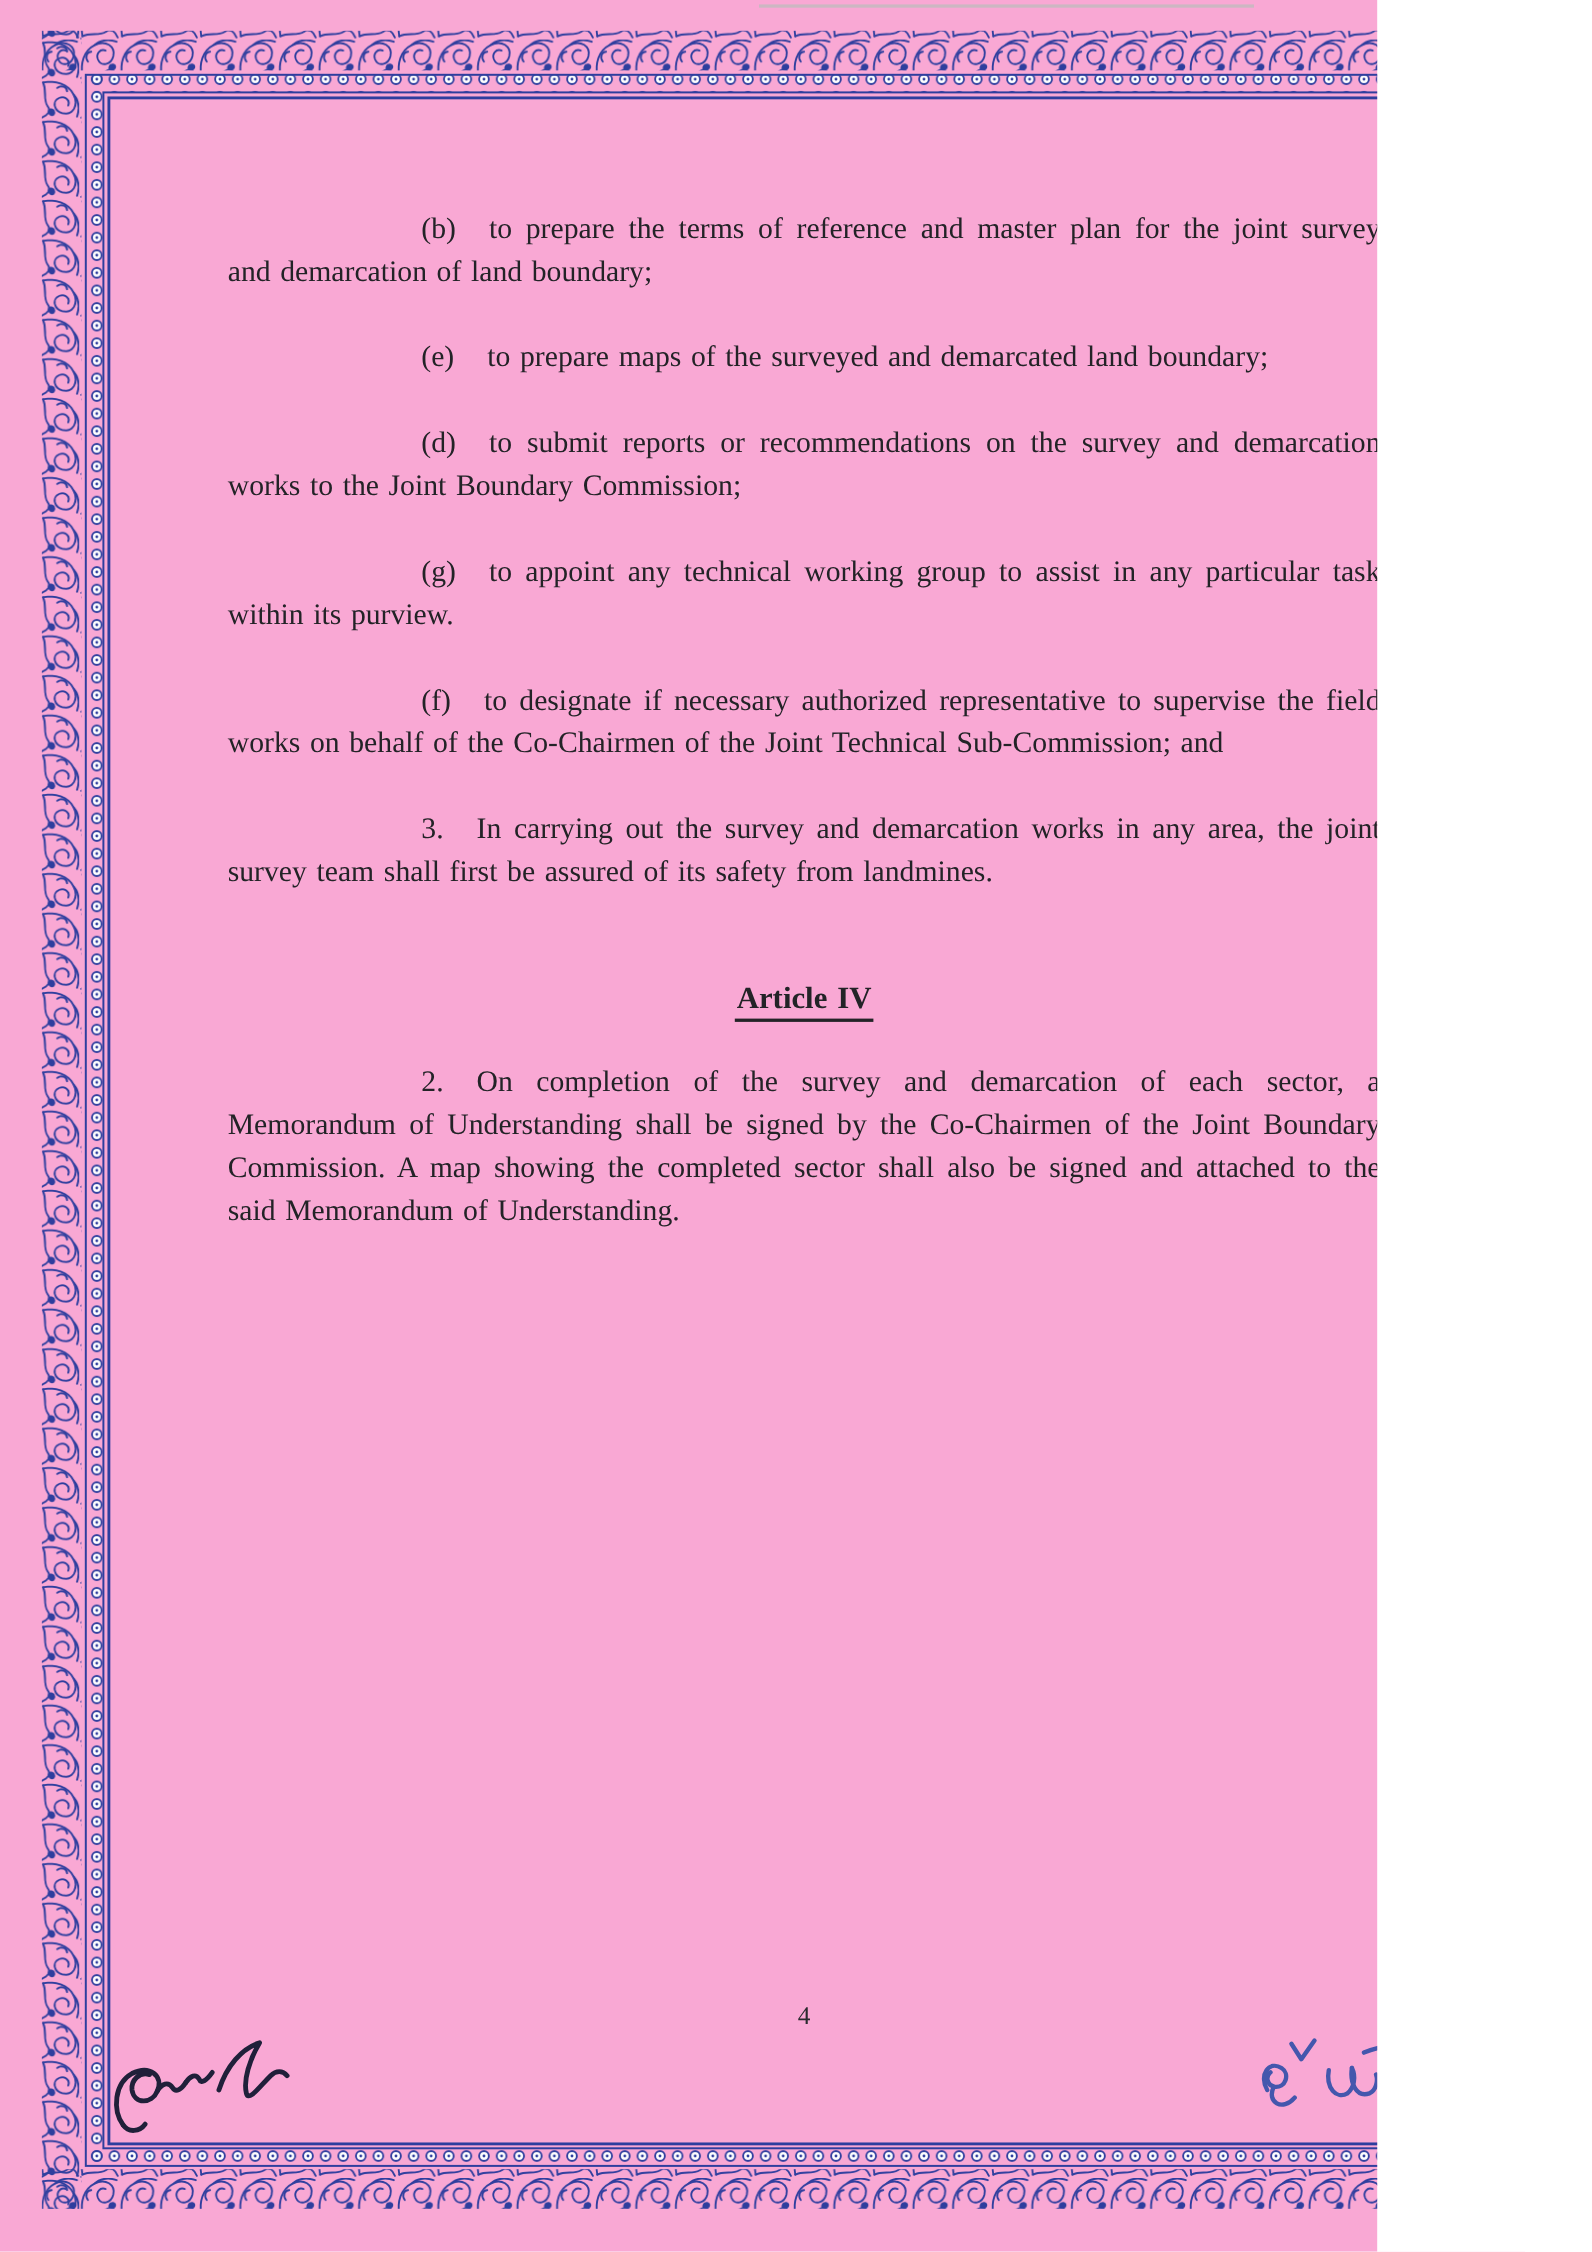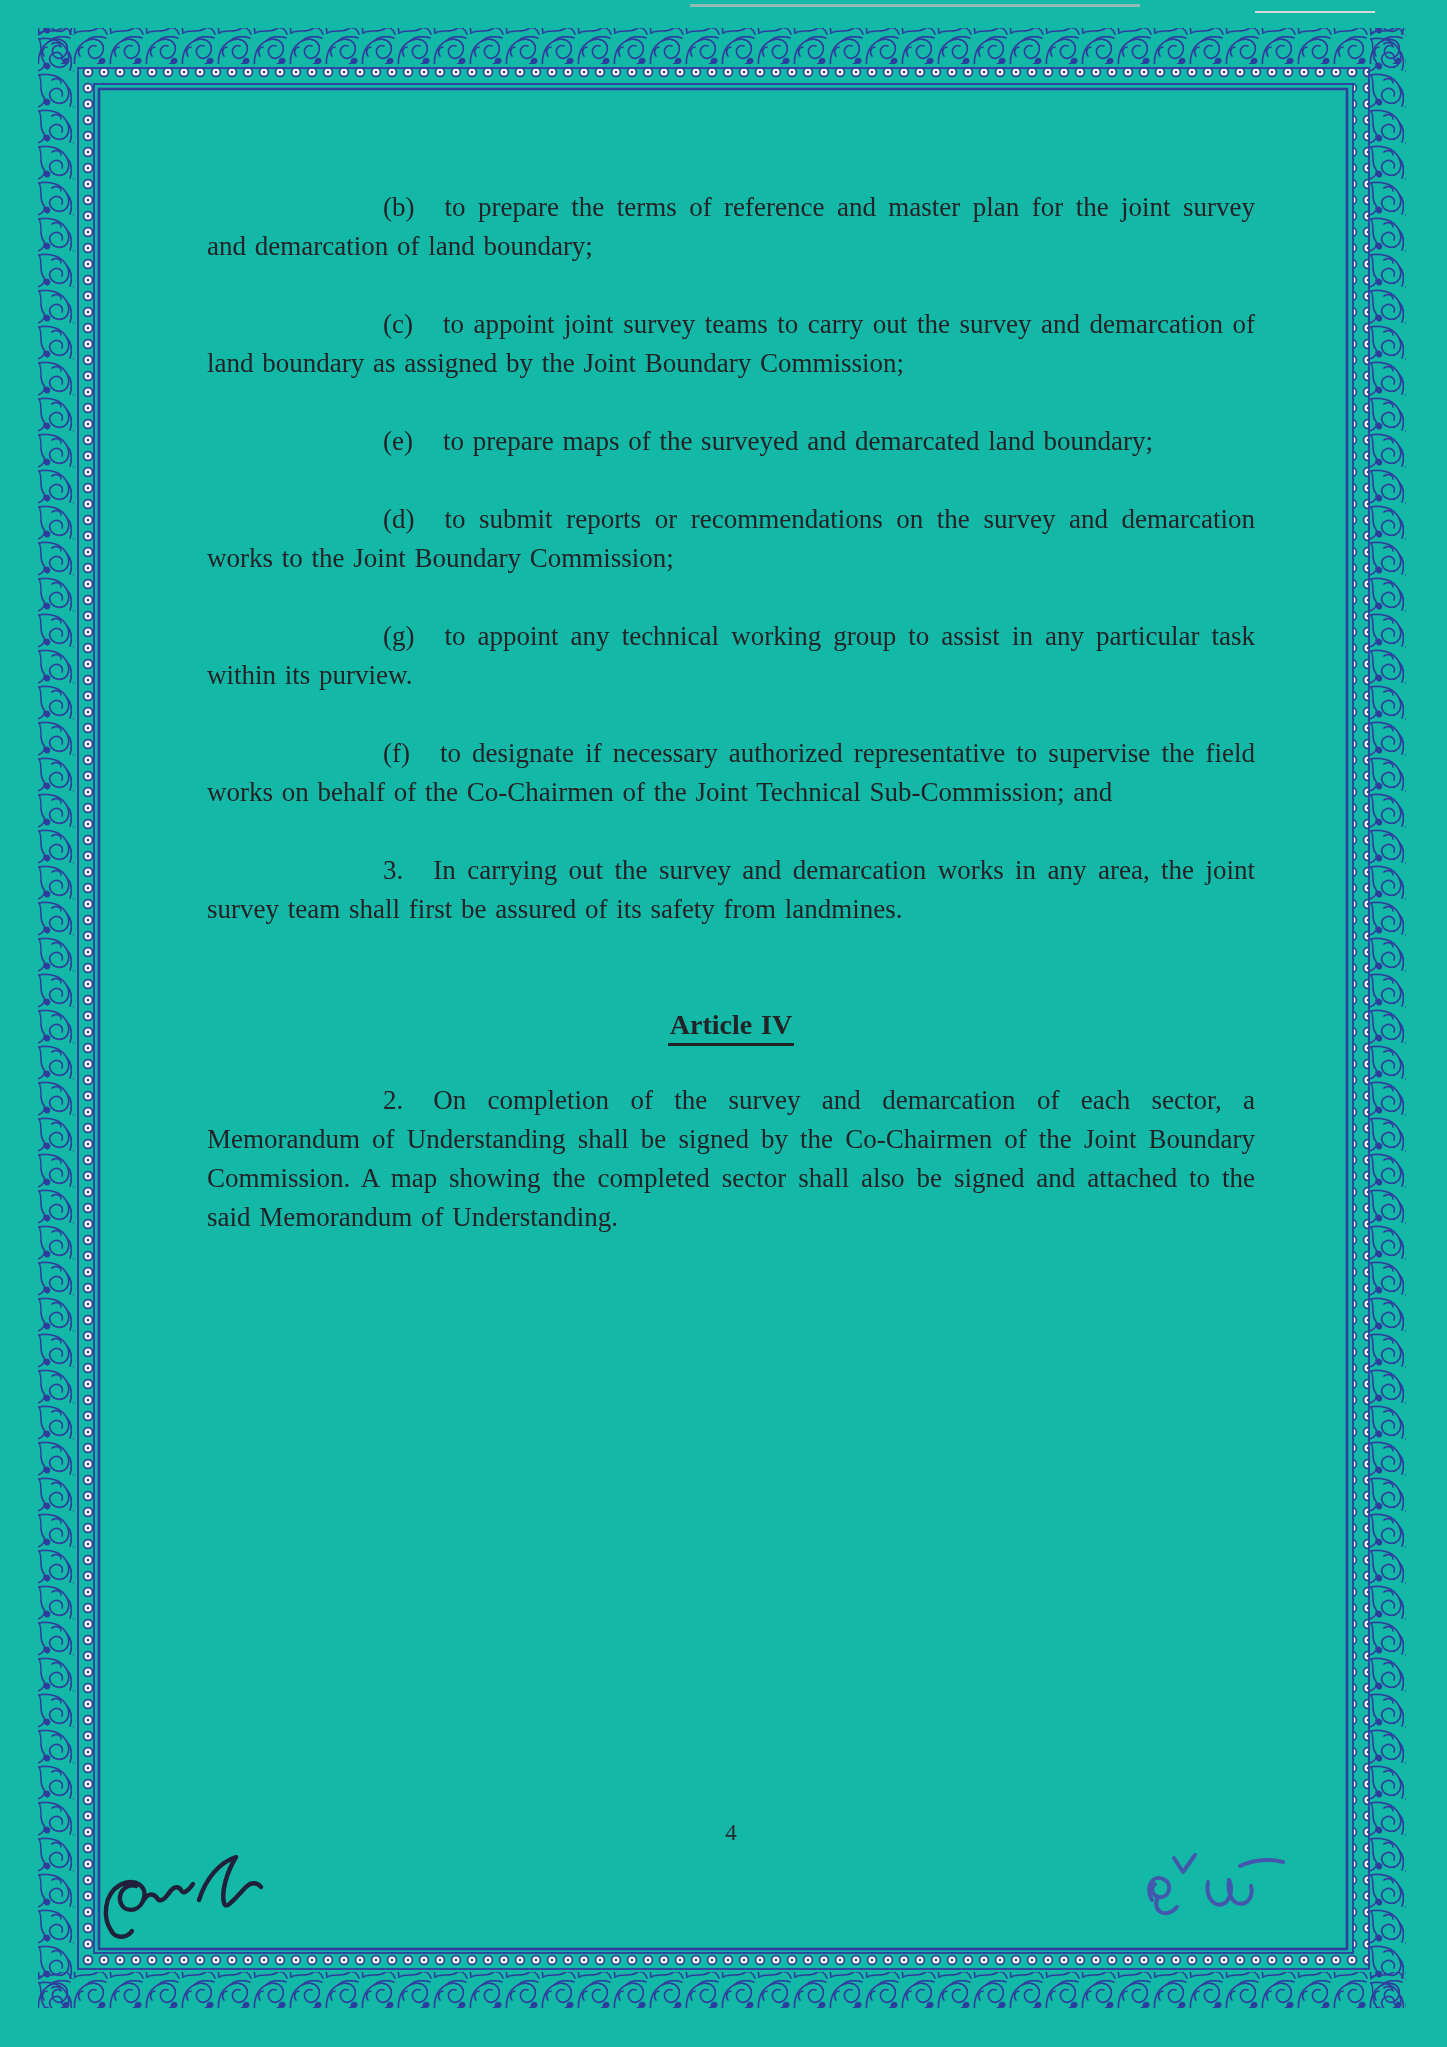--- a/index.html
+++ b/index.html
@@ -1,20 +1,20 @@
 <!DOCTYPE html>
 <html><head>
 <meta charset="utf-8">
 <style>
   html, body { margin: 0; padding: 0; background: #ffffff; }
   .page {
     position: relative;
-    width: 1447px;
+    width: 1252px;
     height: 2047px;
-    background: #14b8a6;
+    background: #f9a8d4;
     overflow: hidden;
     font-family: "Liberation Serif", "DejaVu Serif", serif;
   }
   
   .scan-line-1 { position: absolute; left: 690px; top: 4px; width: 450px; height: 3px; background: #bcbcbc; opacity: .75; }
   .scan-line-2 { position: absolute; left: 1255px; top: 11px; width: 120px; height: 2px; background: #d8d8d8; }
 
   .frame { position: absolute; left: 0; top: 0; }
 
   .content {
@@ -104,21 +104,20 @@
     <rect x="1353" y="68" width="16" height="1901" fill="url(#beads)"></rect>
 
     <rect x="78" y="68" width="1291" height="1901" fill="none" stroke="#2e3e9e" stroke-width="1.8"></rect>
     <rect x="94" y="84" width="1259" height="1869" fill="none" stroke="#2e3e9e" stroke-width="1.8"></rect>
 
     <rect x="99" y="89" width="1248" height="1860" fill="none" stroke="#2e3e9e" stroke-width="2.6"></rect>
   </svg>
 
   <div class="content">
       <p class="para"><span class="para-label">(b)</span><span class="para-text">to prepare the terms of reference and master plan for the joint survey and demarcation of land boundary;</span></p>
-      <p class="para"><span class="para-label">(c)</span><span class="para-text">to appoint joint survey teams to carry out the survey and demarcation of land boundary as assigned by the Joint Boundary Commission;</span></p>
       <p class="para"><span class="para-label">(e)</span><span class="para-text">to prepare maps of the surveyed and demarcated land boundary;</span></p>
       <p class="para"><span class="para-label">(d)</span><span class="para-text">to submit reports or recommendations on the survey and demarcation works to the Joint Boundary Commission;</span></p>
       <p class="para"><span class="para-label">(g)</span><span class="para-text">to appoint any technical working group to assist in any particular task within its purview.</span></p>
       <p class="para"><span class="para-label">(f)</span><span class="para-text">to designate if necessary authorized representative to supervise the field works on behalf of the Co-Chairmen of the Joint Technical Sub-Commission; and</span></p>
       <p class="para"><span class="para-label">3.</span><span class="para-text">In carrying out the survey and demarcation works in any area, the joint survey team shall first be assured of its safety from landmines.</span></p>
       <h2 class="article-heading"><span class="heading-underline">Article IV</span></h2>
       <p class="para"><span class="para-label">2.</span><span class="para-text">On completion of the survey and demarcation of each sector, a Memorandum of Understanding shall be signed by the Co-Chairmen of the Joint Boundary Commission. A map showing the completed sector shall also be signed and attached to the said Memorandum of Understanding.</span></p>
     </div>
 
   <div class="page-number">4</div>

